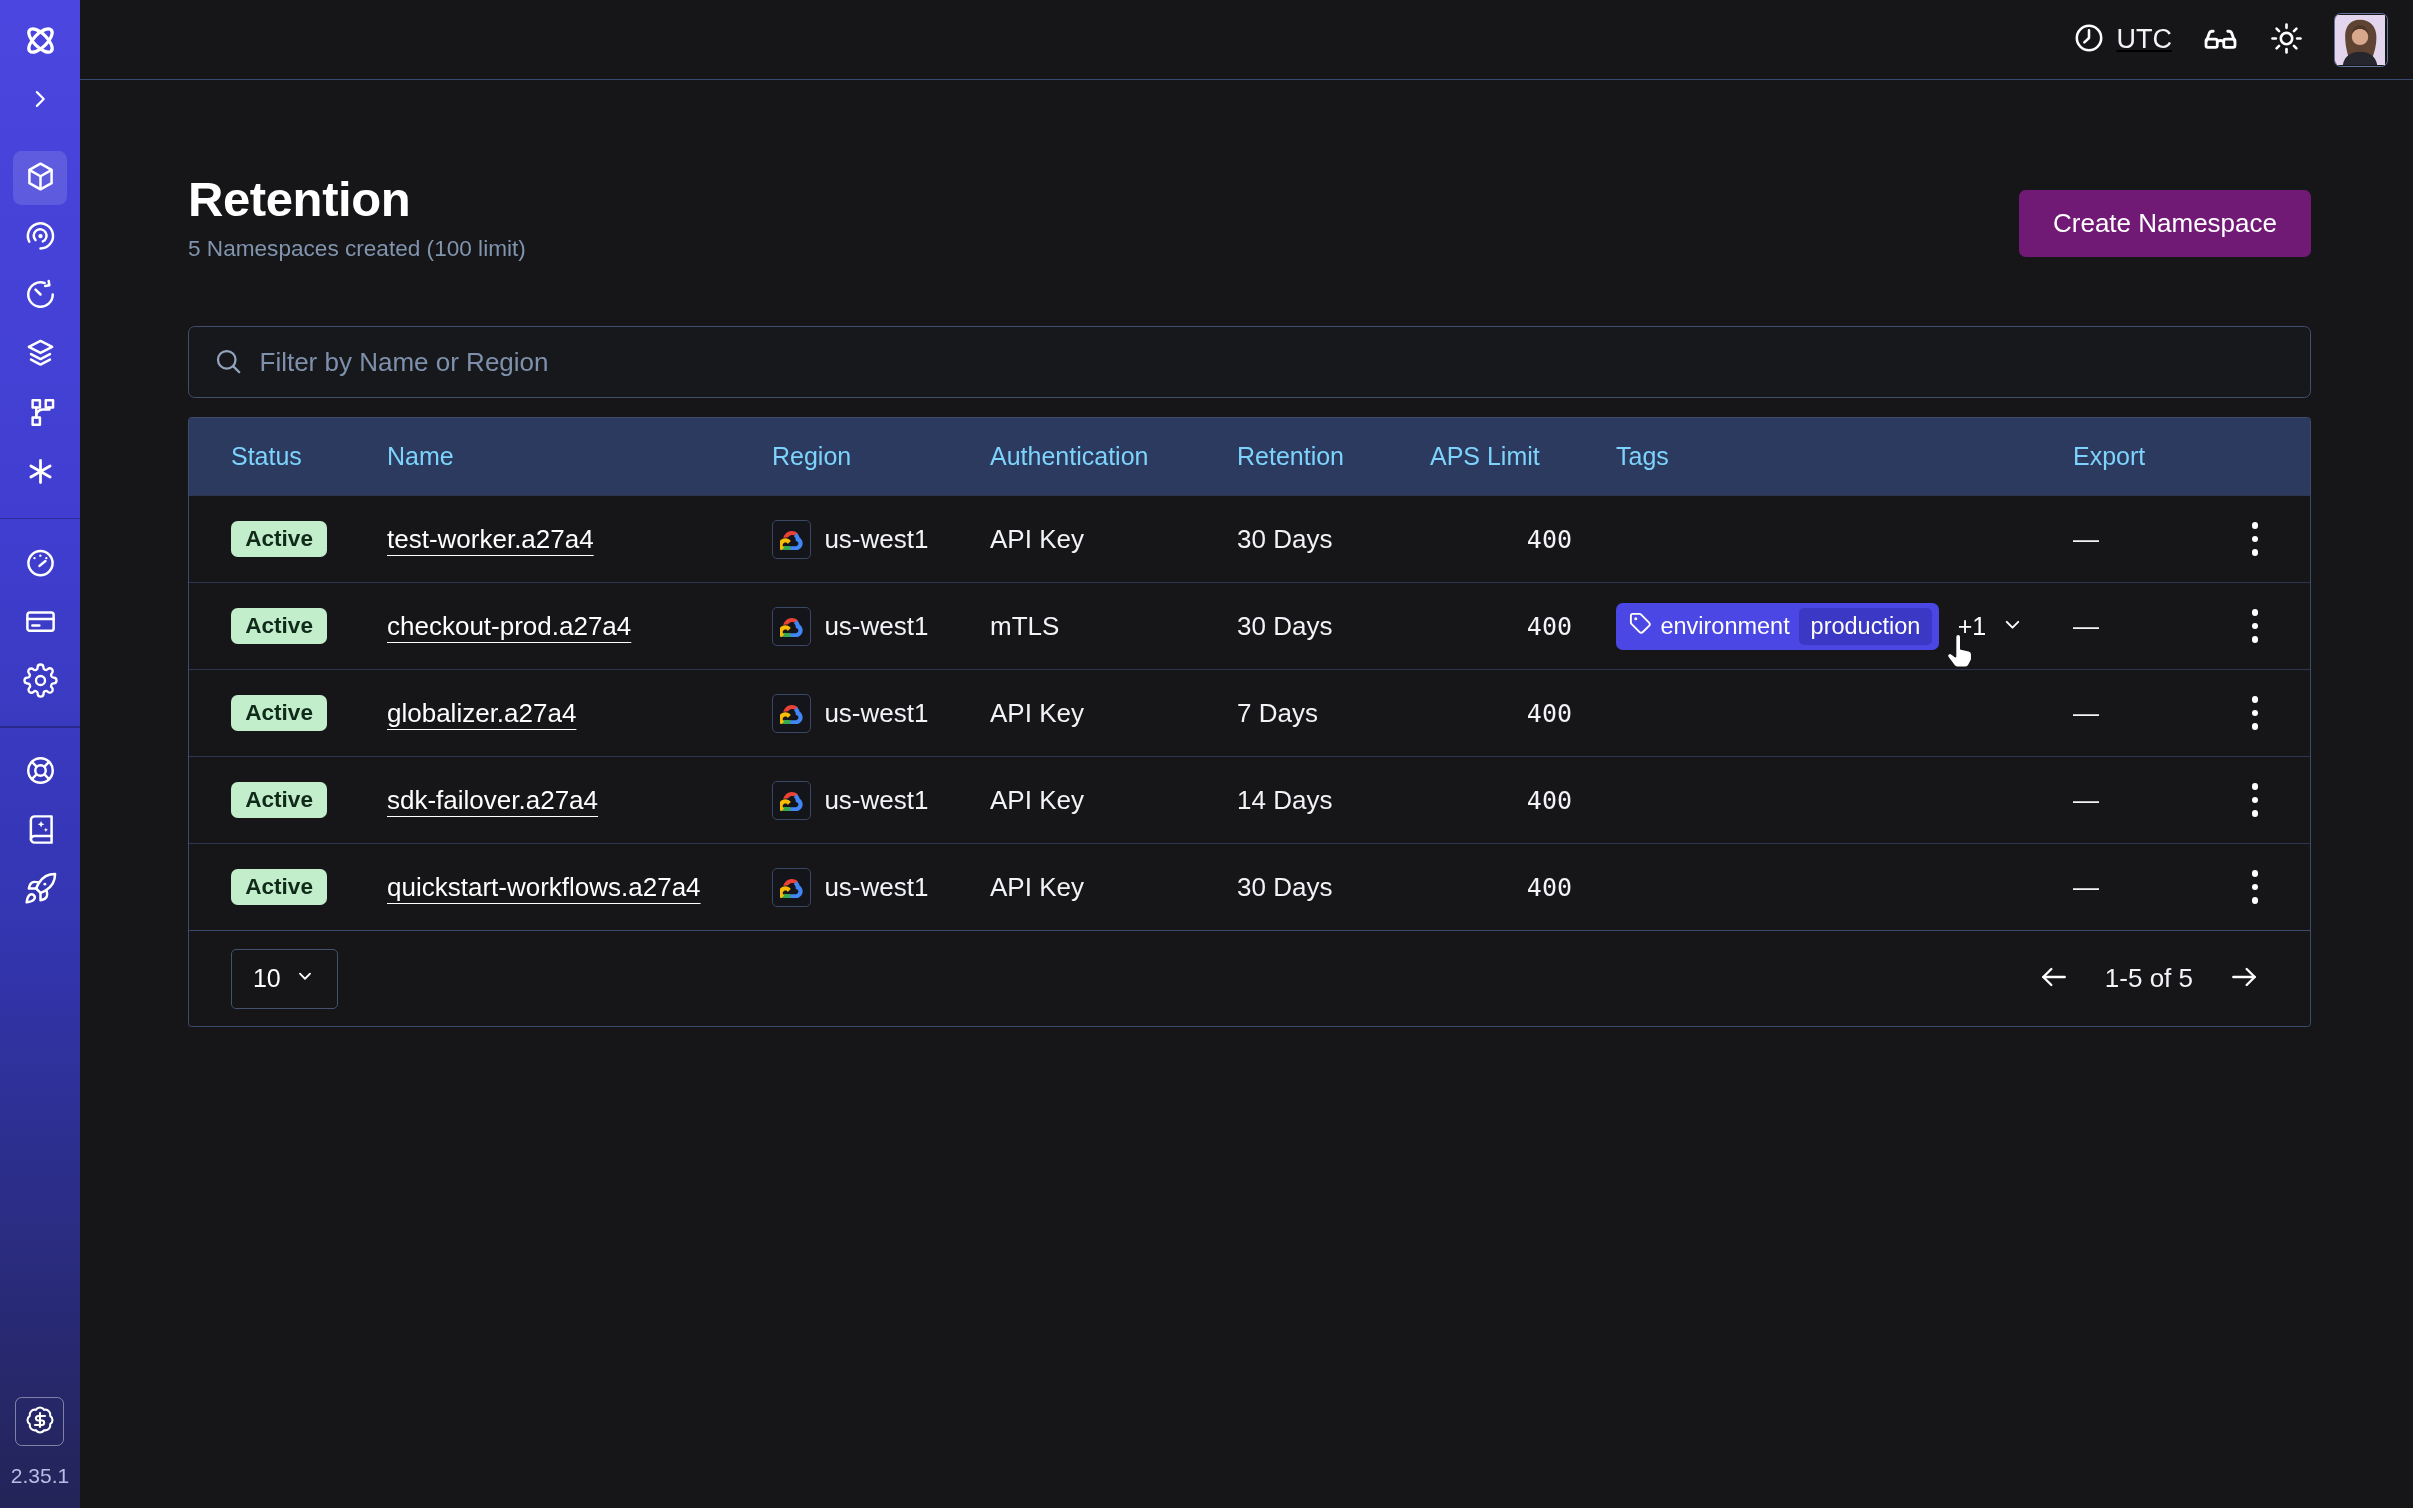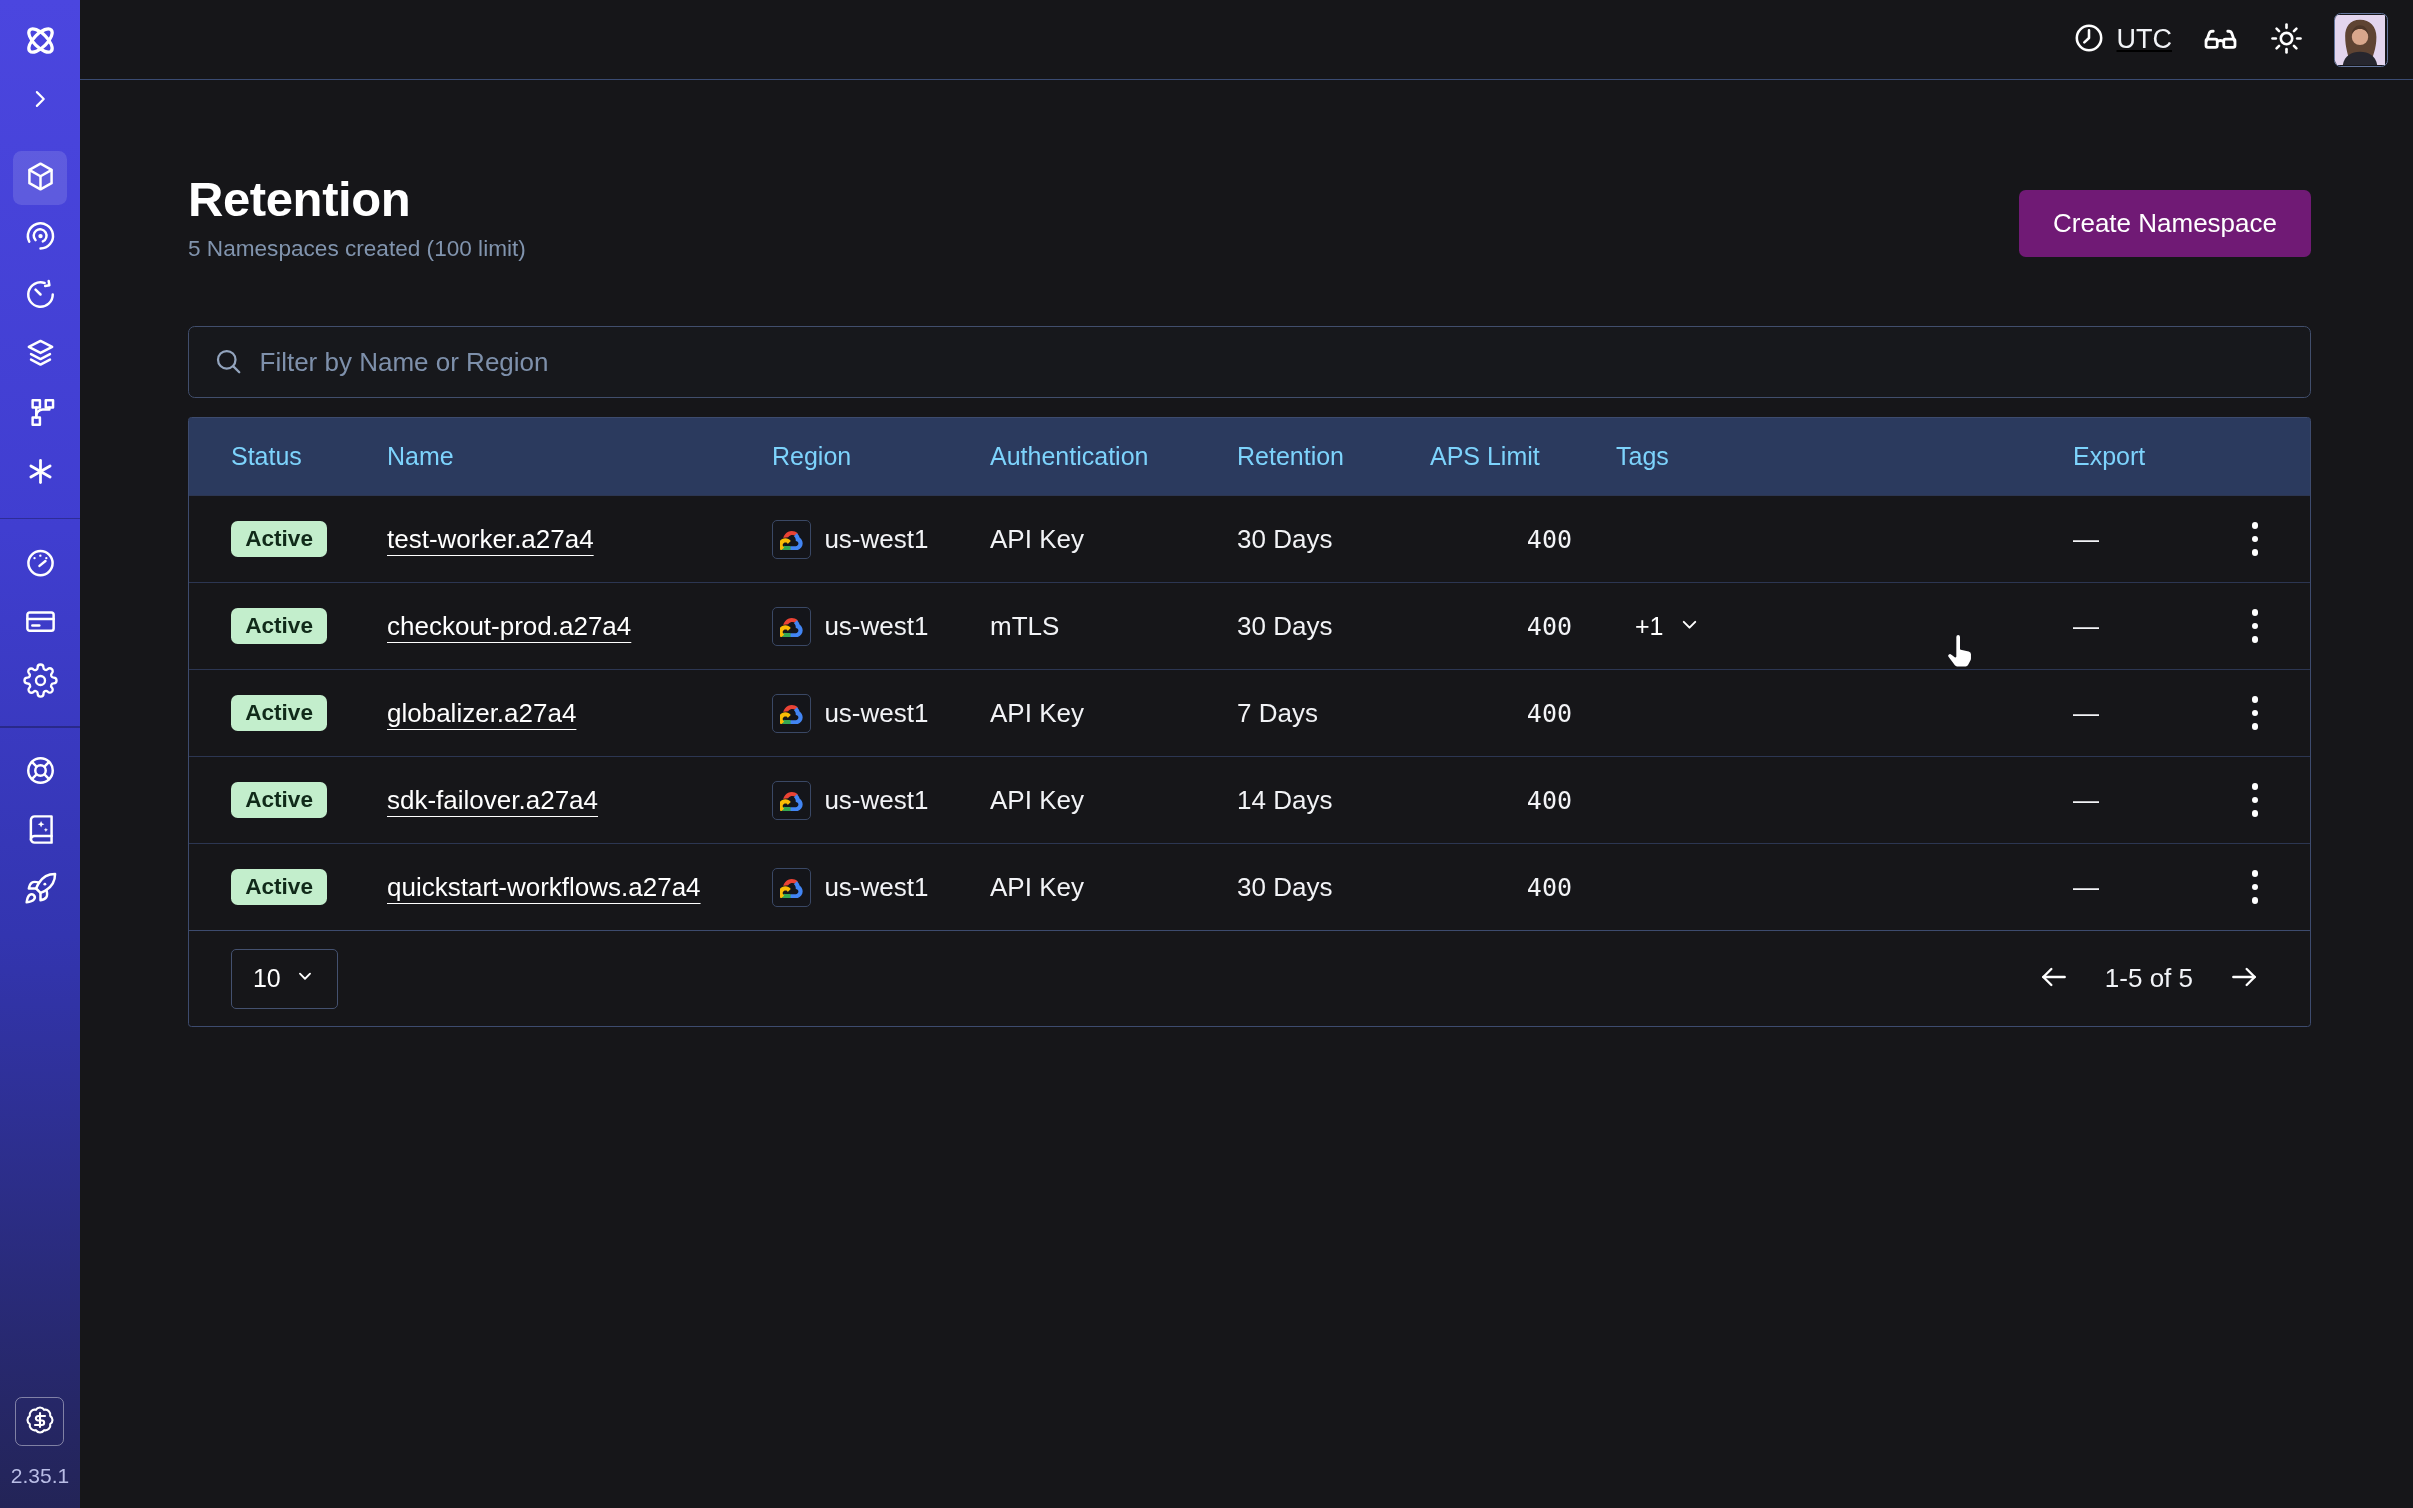--- a/index.html
+++ b/index.html
@@ -382,20 +382,30 @@
           <path fill="#34A853" d="M10.8 45h10.7v-8.6H10.8c-.7 0-1.5-.2-2.1-.5l-1.5.5-4.3 4.3-.4 1.5c2.4 1.9 5.4 2.9 8.3 2.8z"></path>
           <path fill="#FBBC05" d="M10.8 20.4C3.1 20.4-3.1 26.7-3 34.4c0 4.3 2 8.4 5.5 11l6.2-6.2c-2.7-1.2-3.9-4.4-2.7-7.1 1.2-2.7 4.4-3.9 7.1-2.7 1.2.5 2.2 1.5 2.7 2.7l6.2-6.2c-2.6-3.4-6.7-5.5-11.2-5.5z"></path>
         </svg>
       </span>
       <span class="region-label">us-west1</span>
     </div>
     <div class="c c-auth">mTLS</div>
     <div class="c c-ret">30 Days</div>
     <div class="c c-aps">400</div>
     <div class="c c-tags">
+      <span class="tagpill">
+        <span>
+          <svg class="ic" width="22.6" height="22.6" viewBox="0 0 24 24" style="stroke-width:2">
+            <path d="M12.586 2.586A2 2 0 0 0 11.172 2H4a2 2 0 0 0-2 2v7.172a2 2 0 0 0 .586 1.414l8.704 8.704a2.426 2.426 0 0 0 3.42 0l6.58-6.58a2.426 2.426 0 0 0 0-3.42z"></path>
+            <circle cx="7.2" cy="7.2" r="0.6" fill="#fff"></circle>
+          </svg>
+        </span>
+        <span class="tkey">environment</span>
+        <span class="tval">production</span>
+      </span>
       <span class="tmore">+1</span>
       <button class="tchev">
         <span>
           <svg class="ic" width="25" height="25" viewBox="0 0 24 24" style="stroke-width:1.9">
                     <path d="M6.5 9.5l5.5 5.5 5.5-5.5"></path>
                   </svg>
         </span>
       </button>
     </div>
     <div class="c c-export">—</div>

